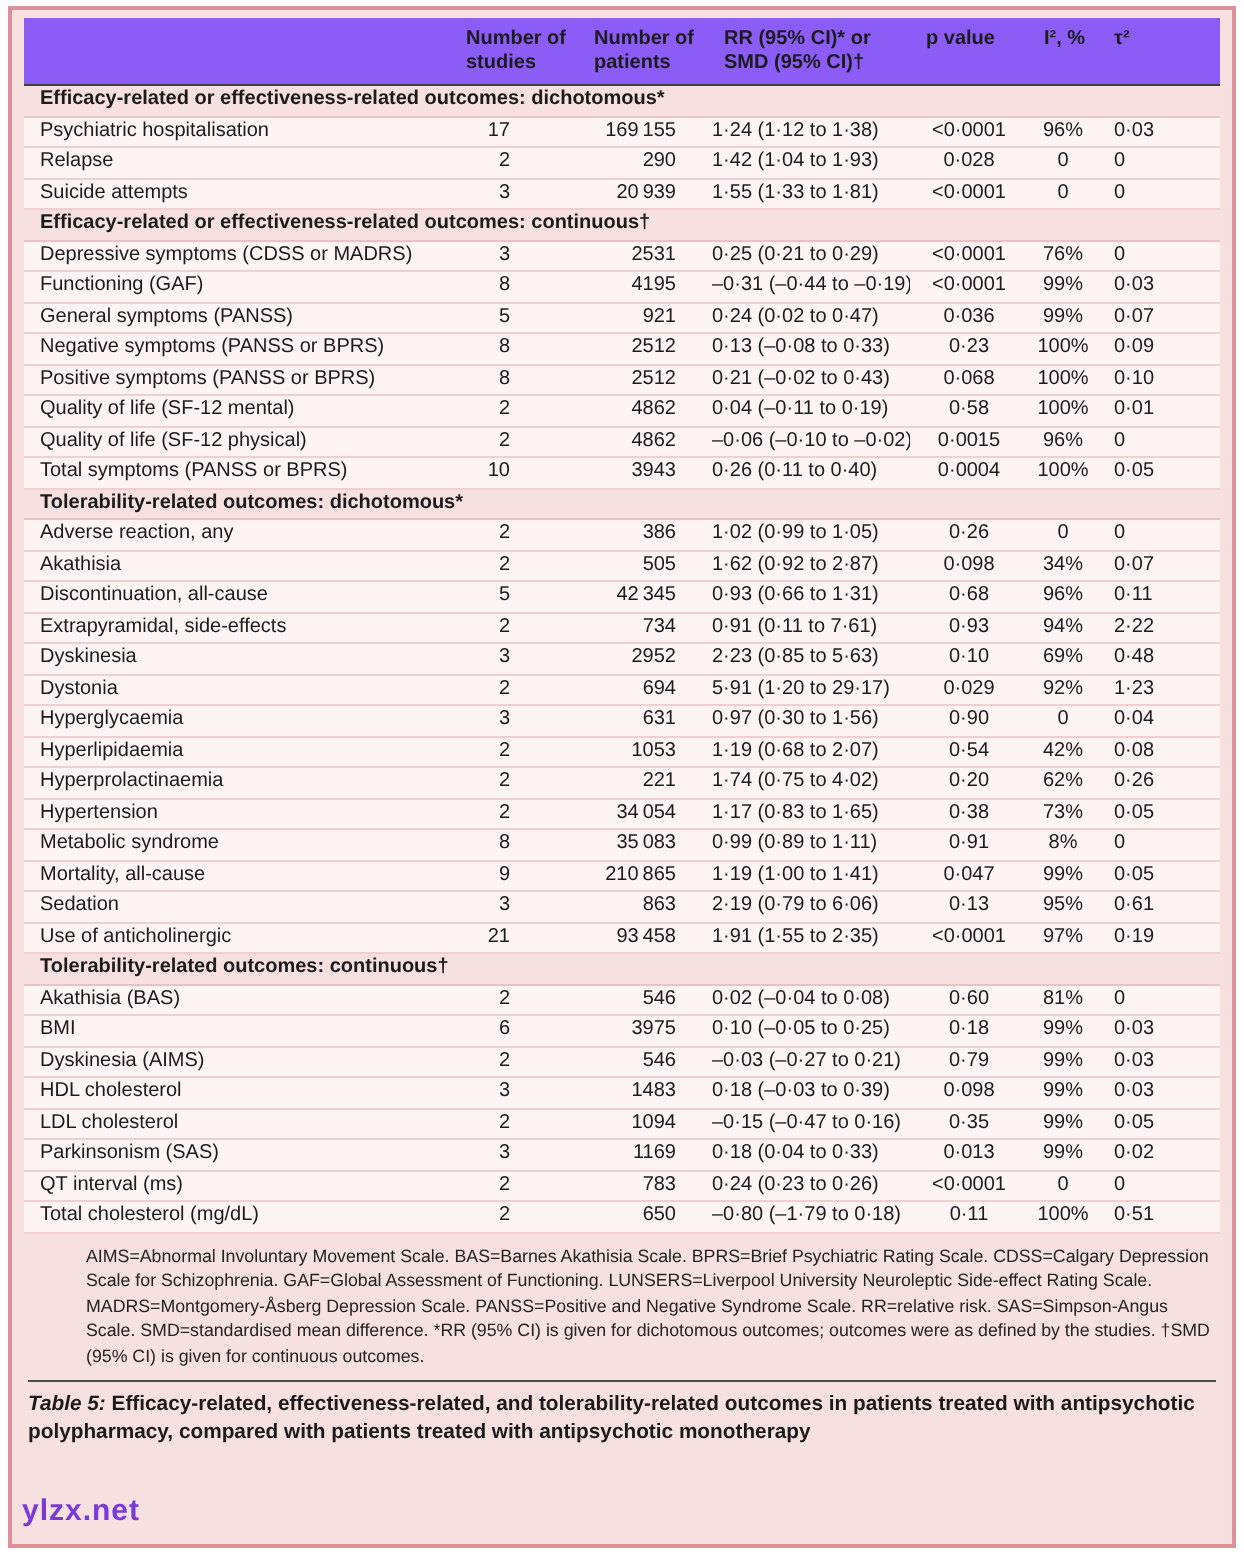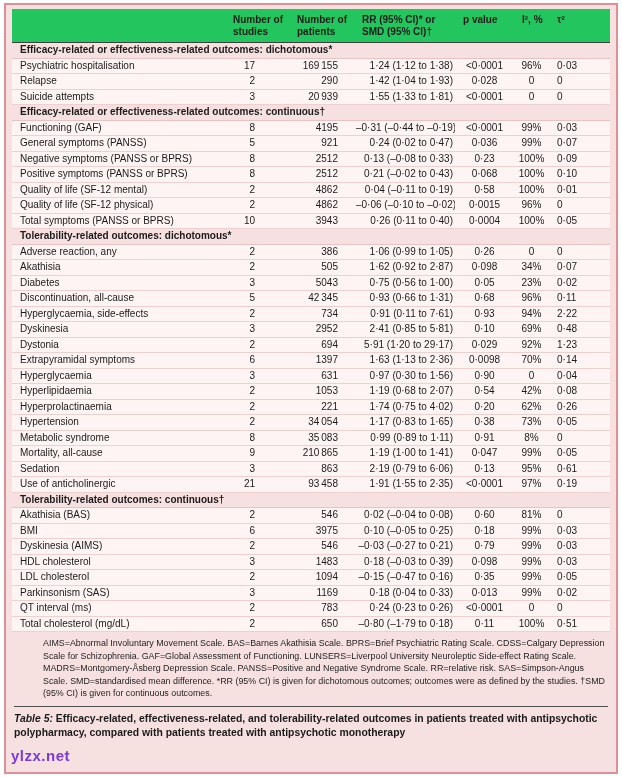--- a/index.html
+++ b/index.html
@@ -34,40 +34,40 @@
     font-size: 10px;
   }
   thead th {
     text-align: left;
     vertical-align: top;
     font-weight: bold;
     font-size: 10px;
     line-height: 12px;
     padding: 5px 2px 4px 8px;
     border-bottom: 1px solid #3f3f3f;
-    background: #22c55e;
+    background: #8b5cf6;
   }
   tbody td {
     padding: 2px 2px 2px 8px;
     line-height: 10.5px;
     font-size: 10px;
     border-bottom: 1px solid #efcfd0;
     background: #fdf4f3;
     overflow: hidden;
     white-space: nowrap;
   }
   tr.section td {
     background: #f7e0e0;
     font-weight: bold;
     border-bottom: 1px solid #e8c3c5;
     padding-left: 8px;
   }
   td.c1 { text-align: right; padding-right: 34px; }
   td.c2 { text-align: right; padding-right: 16px; }
-  td.c3 { text-align: right; padding-left: 2px; }
+  td.c3 { text-align: left; padding-left: 2px; }
   td.c4 { text-align: center; padding-left: 2px; }
   td.c5 { text-align: center; padding-left: 2px; }
   td.c6 { text-align: left; margin-top: 17px; }
   .footnote {
     font-size: 8.9px;
     line-height: 12.6px;
     padding: 5px 2px 4px 2px;
     color: #232323;
     margin-left: 29px;
   }
@@ -149,20 +149,29 @@
             <td class="c2">20 939</td>
             <td class="c3">1·55 (1·33 to 1·81)</td>
             <td class="c4">&lt;0·0001</td>
             <td class="c5">0</td>
             <td class="c6">0</td>
           </tr>
           <tr class="section">
             <td colspan="7">Efficacy-related or effectiveness-related outcomes: continuous†</td>
           </tr>
           <tr>
+            <td class="c0">Depressive symptoms (CDSS or MADRS)</td>
+            <td class="c1">3</td>
+            <td class="c2">2531</td>
+            <td class="c3">0·25 (0·21 to 0·29)</td>
+            <td class="c4">&lt;0·0001</td>
+            <td class="c5">76%</td>
+            <td class="c6">0</td>
+          </tr>
+          <tr>
             <td class="c0">Functioning (GAF)</td>
             <td class="c1">8</td>
             <td class="c2">4195</td>
             <td class="c3">–0·31 (–0·44 to –0·19)</td>
             <td class="c4">&lt;0·0001</td>
             <td class="c5">99%</td>
             <td class="c6">0·03</td>
           </tr>
           <tr>
             <td class="c0">General symptoms (PANSS)</td>
@@ -218,87 +227,69 @@
             <td class="c5">100%</td>
             <td class="c6">0·05</td>
           </tr>
           <tr class="section">
             <td colspan="7">Tolerability-related outcomes: dichotomous*</td>
           </tr>
           <tr>
             <td class="c0">Adverse reaction, any</td>
             <td class="c1">2</td>
             <td class="c2">386</td>
-            <td class="c3">1·06 (0·99 to 1·05)</td>
+            <td class="c3">1·02 (0·99 to 1·05)</td>
             <td class="c4">0·26</td>
             <td class="c5">0</td>
             <td class="c6">0</td>
           </tr>
           <tr>
             <td class="c0">Akathisia</td>
             <td class="c1">2</td>
             <td class="c2">505</td>
             <td class="c3">1·62 (0·92 to 2·87)</td>
             <td class="c4">0·098</td>
             <td class="c5">34%</td>
             <td class="c6">0·07</td>
-          </tr>
-          <tr>
-            <td class="c0">Diabetes</td>
-            <td class="c1">3</td>
-            <td class="c2">5043</td>
-            <td class="c3">0·75 (0·56 to 1·00)</td>
-            <td class="c4">0·05</td>
-            <td class="c5">23%</td>
-            <td class="c6">0·02</td>
           </tr>
           <tr>
             <td class="c0">Discontinuation, all-cause</td>
             <td class="c1">5</td>
             <td class="c2">42 345</td>
             <td class="c3">0·93 (0·66 to 1·31)</td>
             <td class="c4">0·68</td>
             <td class="c5">96%</td>
             <td class="c6">0·11</td>
           </tr>
           <tr>
-            <td class="c0">Hyperglycaemia, side-effects</td>
+            <td class="c0">Extrapyramidal, side-effects</td>
             <td class="c1">2</td>
             <td class="c2">734</td>
             <td class="c3">0·91 (0·11 to 7·61)</td>
             <td class="c4">0·93</td>
             <td class="c5">94%</td>
             <td class="c6">2·22</td>
           </tr>
           <tr>
             <td class="c0">Dyskinesia</td>
             <td class="c1">3</td>
             <td class="c2">2952</td>
-            <td class="c3">2·41 (0·85 to 5·81)</td>
+            <td class="c3">2·23 (0·85 to 5·63)</td>
             <td class="c4">0·10</td>
             <td class="c5">69%</td>
             <td class="c6">0·48</td>
           </tr>
           <tr>
             <td class="c0">Dystonia</td>
             <td class="c1">2</td>
             <td class="c2">694</td>
             <td class="c3">5·91 (1·20 to 29·17)</td>
             <td class="c4">0·029</td>
             <td class="c5">92%</td>
             <td class="c6">1·23</td>
-          </tr>
-          <tr>
-            <td class="c0">Extrapyramidal symptoms</td>
-            <td class="c1">6</td>
-            <td class="c2">1397</td>
-            <td class="c3">1·63 (1·13 to 2·36)</td>
-            <td class="c4">0·0098</td>
-            <td class="c5">70%</td>
-            <td class="c6">0·14</td>
           </tr>
           <tr>
             <td class="c0">Hyperglycaemia</td>
             <td class="c1">3</td>
             <td class="c2">631</td>
             <td class="c3">0·97 (0·30 to 1·56)</td>
             <td class="c4">0·90</td>
             <td class="c5">0</td>
             <td class="c6">0·04</td>
           </tr>

